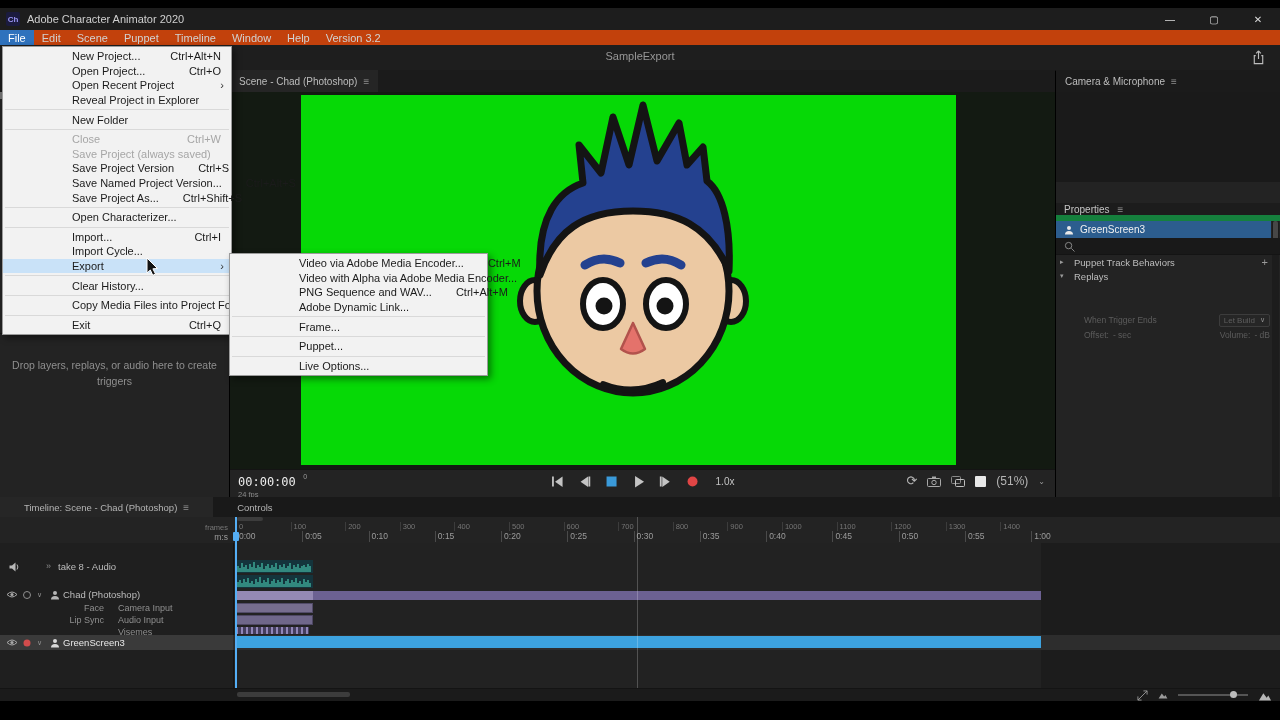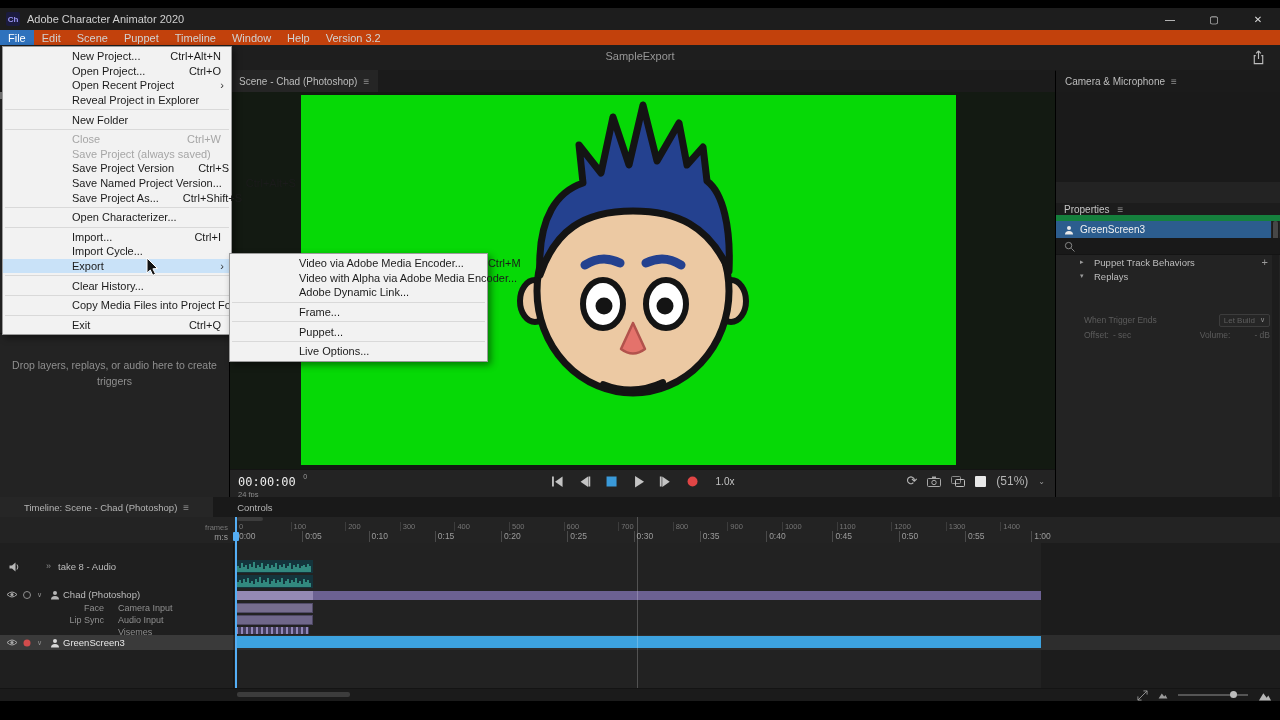--- a/index.html
+++ b/index.html
@@ -61,21 +61,21 @@
   .cam-controls{position:absolute;top:112px;left:0;width:100%;height:21px;display:flex;align-items:center;gap:7px;padding-left:7px;box-sizing:border-box;border-bottom:1px solid #161616;}
   .rest-btn{font-size:8.5px;color:#c2c2c2;border:1px solid #4e4e4e;border-radius:2px;padding:2px 5px;background:#2a2a2a;}
   .audio-pill{font-size:7.5px;color:#0c2a10;background:#4f9f4f;border-radius:2px;padding:2px 6px;white-space:nowrap;}
   .props-header{position:absolute;top:133px;left:0;width:100%;height:18px;background:#1c1c1c;border-bottom:6px solid #15803d;
                 display:flex;align-items:center;gap:8px;padding-left:8px;box-sizing:border-box;font-size:10px;color:#c4c4c4;}
   .sel-row{position:absolute;top:151px;left:0;width:215px;height:17px;background:#2c5d8e;display:flex;align-items:center;gap:6px;
            padding-left:8px;box-sizing:border-box;font-size:10px;color:#f2f2f2;}
   .search-row{position:absolute;top:168px;left:0;width:100%;height:17px;background:#191919;display:flex;align-items:center;gap:6px;
               padding-left:8px;box-sizing:border-box;border-bottom:1px solid #141414;}
   .search-input{flex:1;margin-right:12px;background:transparent;border:none;outline:none;color:#ccc;font-size:9px;height:12px;}
-  .prop-row{position:absolute;left:0;width:100%;height:14px;display:flex;align-items:center;gap:6px;padding-left:24px;
+  .prop-row{position:absolute;left:0;width:100%;height:14px;display:flex;align-items:center;gap:6px;padding-left:4px;
             box-sizing:border-box;font-size:9.5px;color:#bdbdbd;}
   .tri{font-size:7px;color:#9a9a9a;width:8px;}
   .plus{position:absolute;right:12px;font-size:11px;color:#9a9a9a;top:0;}
   .replay-settings{font-size:8.5px;color:#5c5c5c;}
   .dd-box{border:1px solid #3c3c3c;background:#262626;border-radius:2px;padding:1px 4px;font-size:8px;color:#5f5f5f;display:inline-flex;gap:5px;align-items:center;}
   .vscroll{position:absolute;right:1px;top:151px;width:7px;height:276px;background:#1c1c1c;}
   .vthumb{position:absolute;top:0;left:1px;width:5px;height:34px;background:#474747;border-radius:2px;}
 
   
   .timeline-panel{position:absolute;top:497px;left:0;width:1280px;height:203px;background:#1f1f1f;}
@@ -317,21 +317,21 @@
     <div class="prop-row replay-settings" style="top:243px;padding-left:28px;">
       <span>When Trigger Ends</span>
       <span class="dd-box" style="margin-left:auto;margin-right:10px;">
         <span>Let Build</span>
         <span class="chev-sm">∨</span>
       </span>
     </div>
     <div class="prop-row replay-settings" style="top:258px;padding-left:28px;gap:4px;">
       <span>Offset:</span>
       <span>- sec</span>
-      <span style="margin-left:auto;margin-right:20px;">Volume:</span>
+      <span style="margin-left:auto;margin-right:0;">Volume:</span>
       <span style="margin-right:10px;">- dB</span>
     </div>
   </div>
 
   <div class="timeline-panel">
     <div class="tl-header">
       <div class="tl-tab active">
         <span>Timeline: Scene - Chad (Photoshop)</span>
         <span class="hamb">≡</span>
       </div>
@@ -598,20 +598,25 @@
         <span class="mlabel">Video via Adobe Media Encoder...</span>
         <span class="mshortcut">Ctrl+M</span>
 
       </div>
       <div class="menu-row">
         <span class="mlabel">Video with Alpha via Adobe Media Encoder...</span>
         <span class="mshortcut"></span>
 
       </div>
       <div class="menu-row">
+        <span class="mlabel">PNG Sequence and WAV...</span>
+        <span class="mshortcut">Ctrl+Alt+M</span>
+
+      </div>
+      <div class="menu-row">
         <span class="mlabel">Adobe Dynamic Link...</span>
         <span class="mshortcut"></span>
 
       </div>
       <div class="menu-row sep">
         
         
         
       </div>
       <div class="menu-row">

